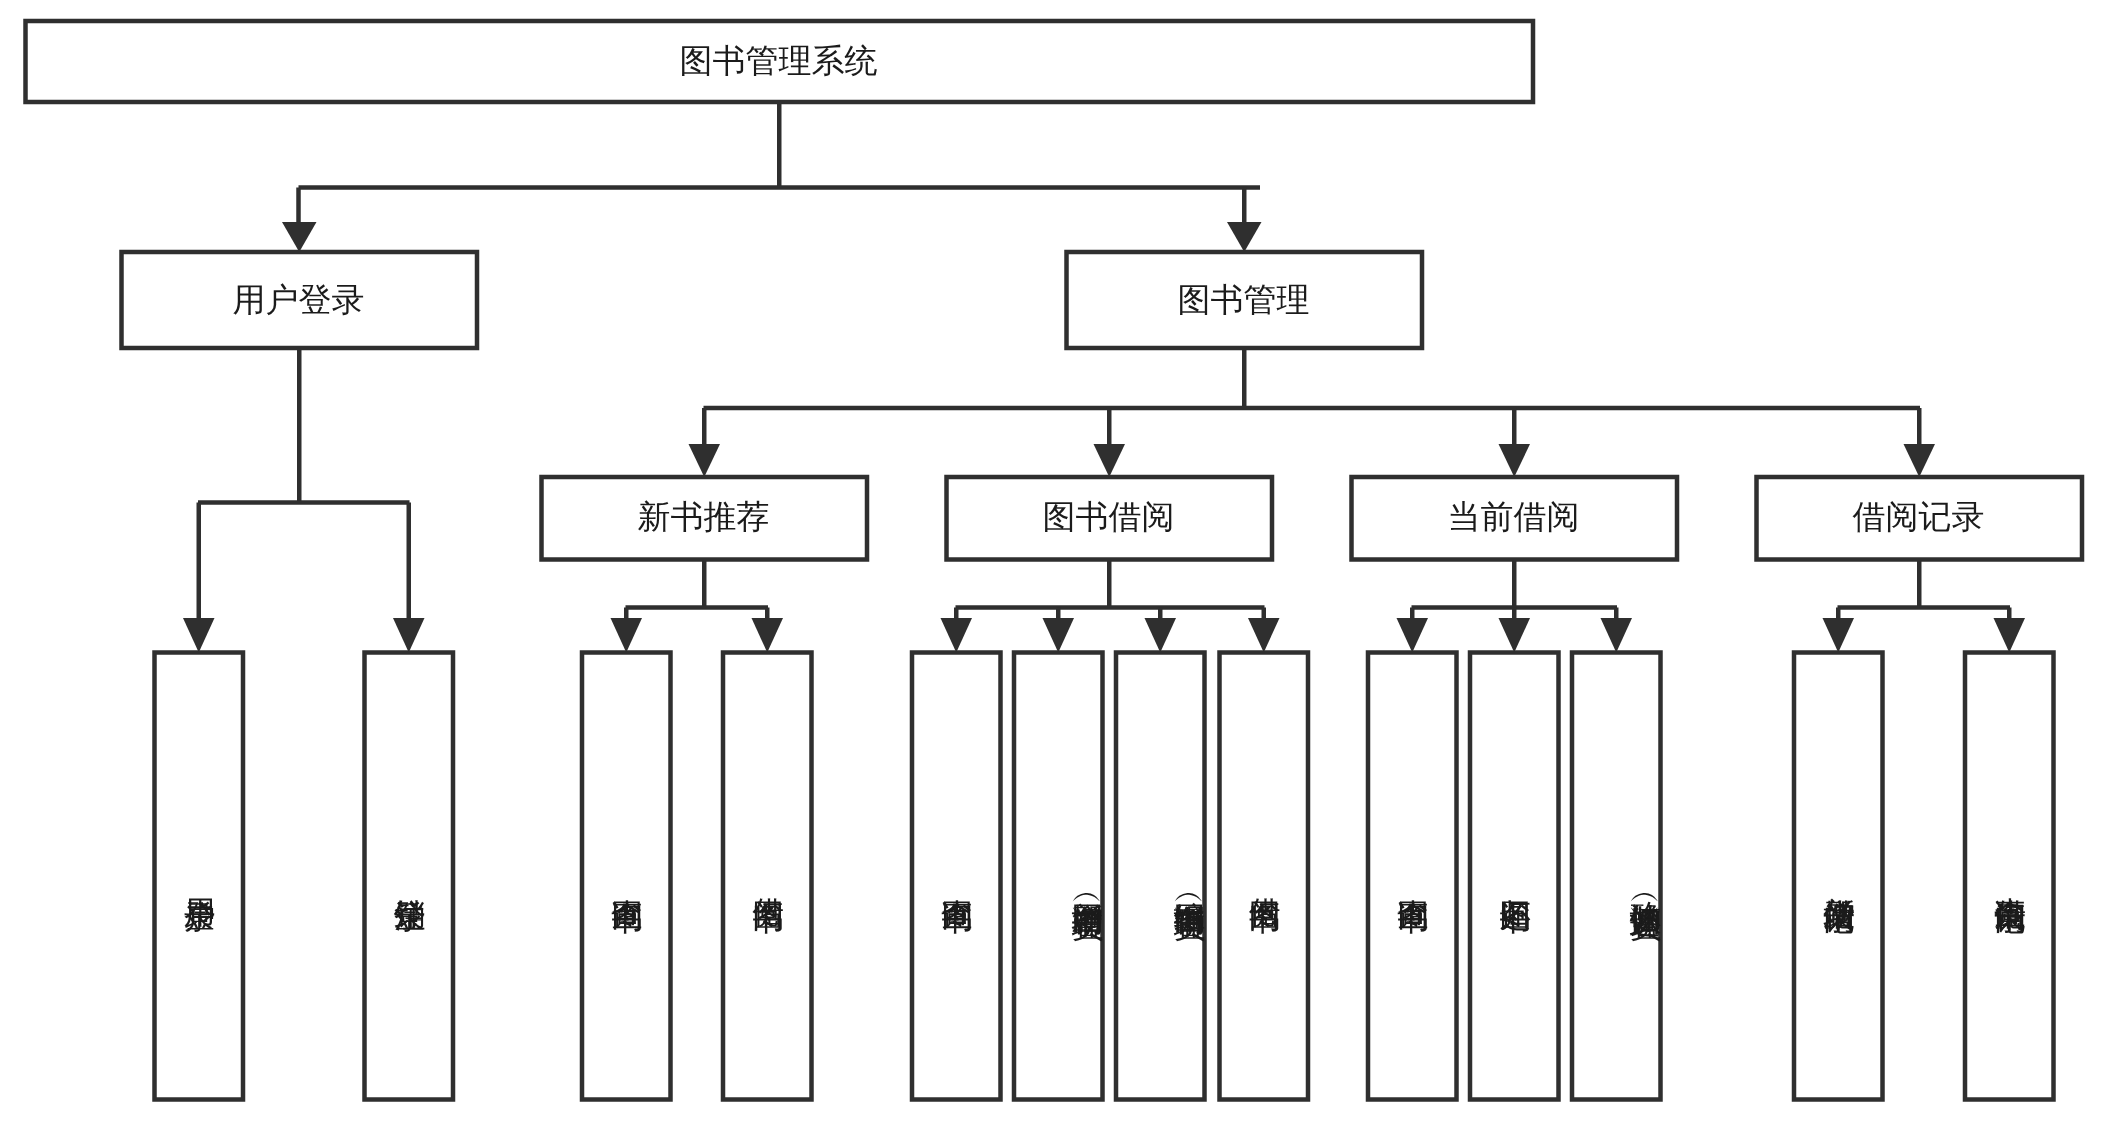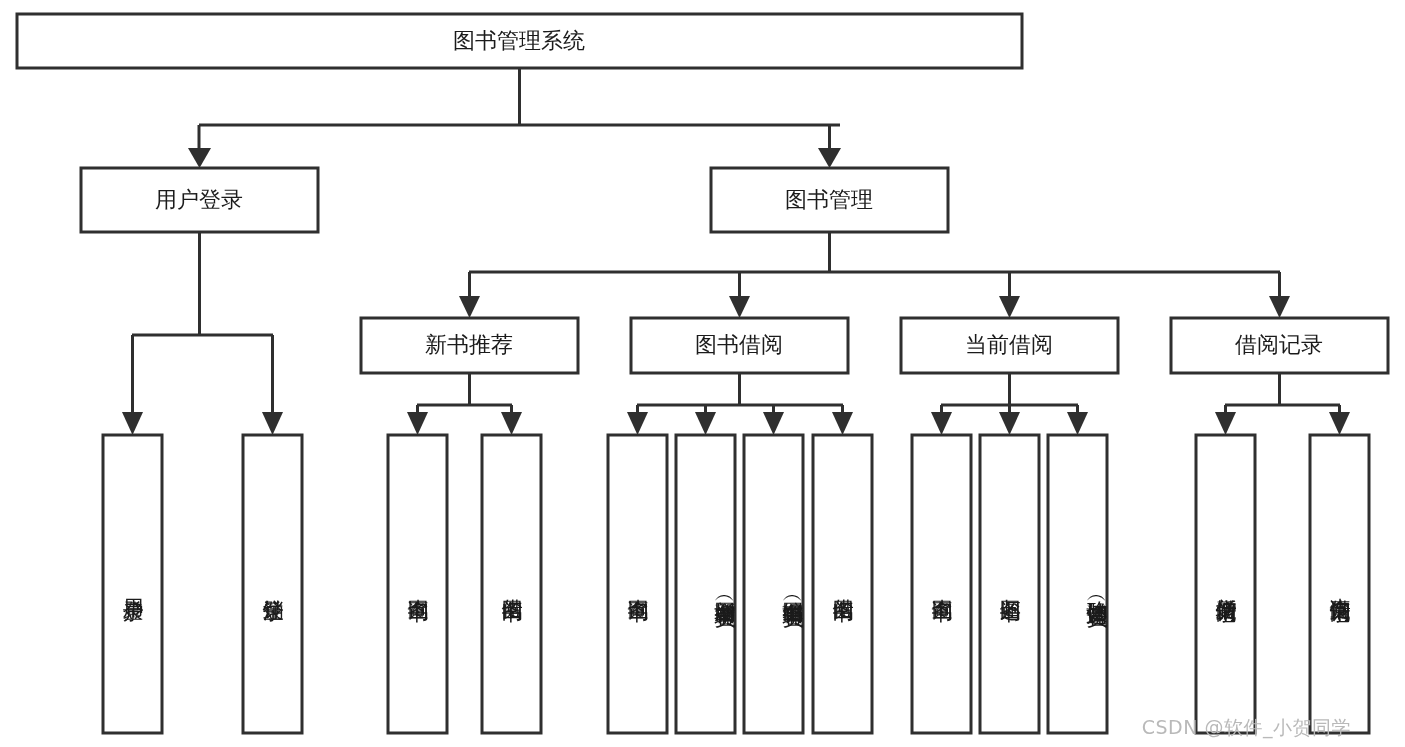--- a/index.html
+++ b/index.html
@@ -12,20 +12,21 @@
     height: 747px;
     font-family: "DejaVu Sans", "Liberation Sans", sans-serif;
     overflow: hidden;
     position: relative;
   }
   #diagram-root {
     position: relative;
     width: 1359px;
     height: 747px;
     background: #ffffff;
+    padding-left: 16px;
   }
   svg#tree-svg {
     position: absolute;
     left: 0;
     top: 0;
     width: 1405px;
     height: 747px;
     display: block;
   }
   .node-box {
@@ -235,15 +236,14 @@
   <div class="leaf-label" style="left:744px; top:443px; width:59px; height:290px;">编辑图书（管理员）</div>
   <div class="leaf-label centered" style="left:813px; top:435px; width:59px; height:298px;">借阅图书</div>
 
   <div class="leaf-label centered" style="left:912px; top:435px; width:59px; height:298px;">查询图书</div>
   <div class="leaf-label centered" style="left:980px; top:435px; width:59px; height:298px;">归还图书</div>
   <div class="leaf-label" style="left:1048px; top:443px; width:59px; height:290px;">确认归还（管理员）</div>
 
   <div class="leaf-label centered" style="left:1196px; top:435px; width:59px; height:298px;">新增借阅记录</div>
   <div class="leaf-label centered" style="left:1310px; top:435px; width:59px; height:298px;">查询借阅记录</div>
 
-  <div class="watermark">CSDN @软件_小贺同学</div>
 
 </div>
 
 </body></html>

